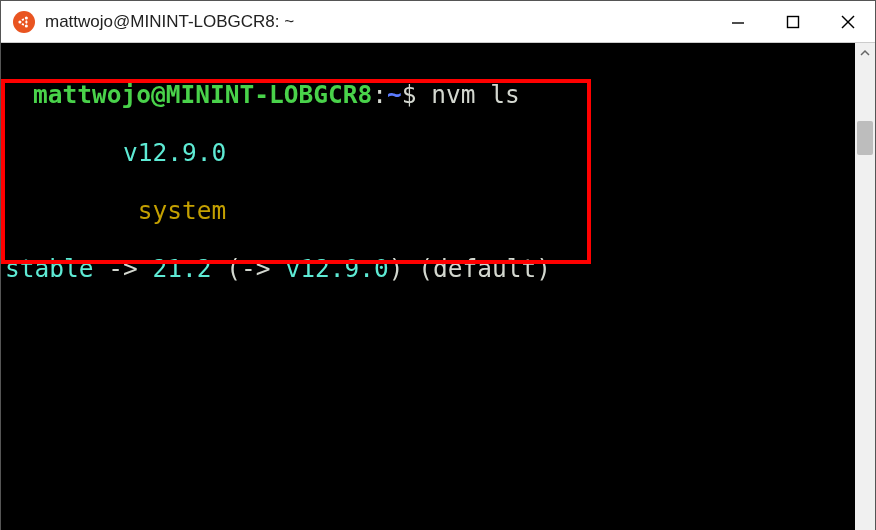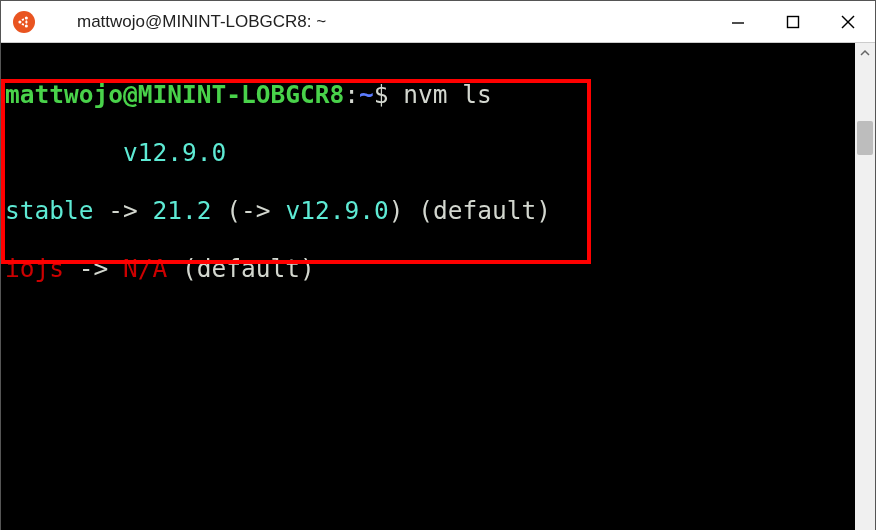--- a/index.html
+++ b/index.html
@@ -12,21 +12,20 @@
       display: flex;
       flex-direction: column;
     }
     .titlebar {
       height: 42px;
       background: #fff;
       display: flex;
       align-items: center;
       padding-left: 12px;
       border-bottom: 1px solid #ccc;
-      gap: 32px;
     }
     .titlebar .ubuntu-icon {
       width: 22px; height: 22px;
       border-radius: 50%;
       background: #e95420;
       display: flex;
       align-items: center;
       justify-content: center;
       margin-right: 10px;
     }
@@ -79,21 +78,21 @@
     }
     .scrollbar .thumb {
       position: absolute;
       left: 2px; right: 2px;
       top: 78px;
       height: 34px;
       background: #bdbdbd;
       border-radius: 2px;
     }
     .green  { color: #4e9a06; }
-    .bgreen { color: #49d24a; font-weight: bold; }
+    .bgreen { color: #49d24a; font-weight: bold; margin-left: 28px; }
     .blue   { color: #5eead4; }
     .bblue  { color: #5c7cff; font-weight: bold; }
     .yellow { color: #c4a000; }
     .white  { color: #d3d7cf; }
     .red    { color: #cc0000; }
     .redbox {
       position: absolute;
       left: 0;
       top: 36px;
       width: 590px;
@@ -135,22 +134,22 @@
             <line x1="14" y1="2" x2="2" y2="14" stroke="#000" stroke-width="1.4"></line>
           </svg>
       </div>
     </div>
   </div>
 
   <div class="terminal-wrap">
     <div class="terminal">
 <div><span class="bgreen">mattwojo@MININT-LOBGCR8</span><span class="white">:</span><span class="bblue">~</span><span class="white">$</span><span> </span><span class="white">nvm ls</span></div>
 <div>        <span class="blue">v12.9.0</span></div>
+<div>         <span class="yellow">system</span></div>
 <div><span class="blue">stable</span> <span class="white">-&gt;</span> <span class="blue">21.2</span> <span class="white">(-&gt;</span> <span class="blue">v12.9.0</span><span class="white">)</span> <span class="white">(default)</span></div>
-<div><span class="red">iojs</span> <span class="white">-&gt;</span> <span class="red">N/A</span> <span class="white">(default)</span></div>
 
 
 
 
 
 
 
       <div class="redbox"></div>
     </div>
     <div class="scrollbar">

